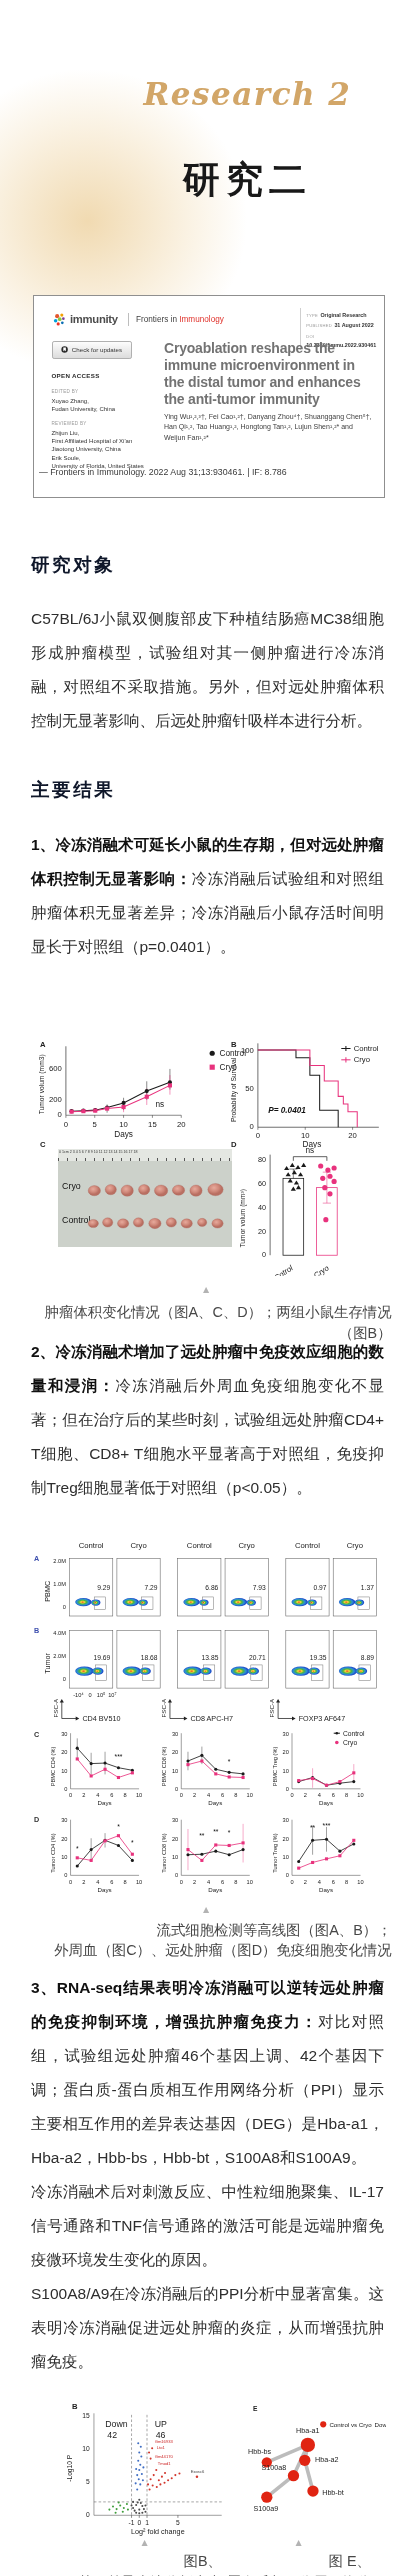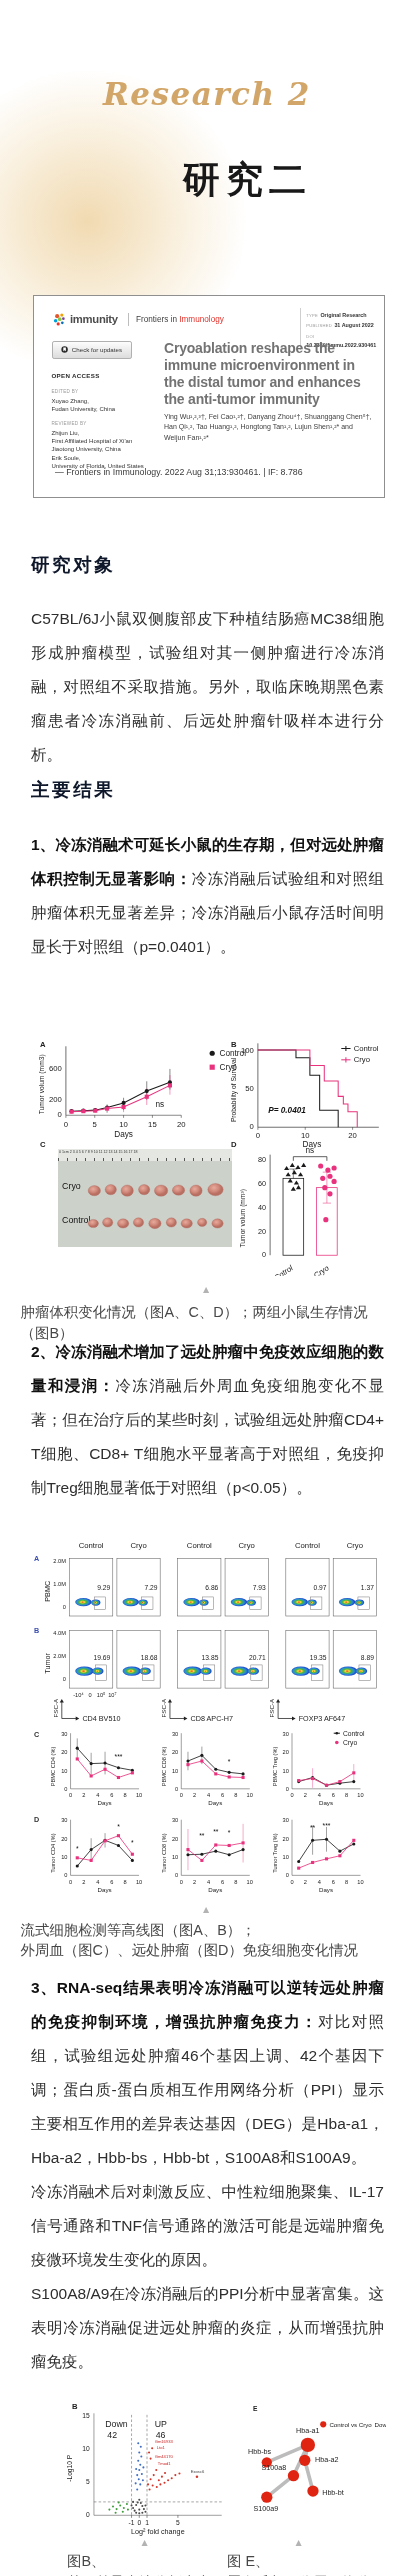--- a/index.html
+++ b/index.html
@@ -1,28 +1,28 @@
 <!DOCTYPE html>
 <html style="font-size:8.2px"><head>
 <meta charset="utf-8">
 <style>
   html,body{margin:0;padding:0;background:#fff}
   .page{position:relative;width:412px;height:4057px;background:#ffffff;overflow:hidden;
         font-family:"Liberation Sans","DejaVu Sans",sans-serif}
   .abs{position:absolute}
   .blob{background:radial-gradient(closest-side,rgba(240,216,173,.95),rgba(246,231,203,.55) 45%,rgba(255,255,255,0) 72%)}
   .script{font-family:"DejaVu Serif","Liberation Serif",serif;font-style:italic;font-weight:700;
-          font-size:31px;color:#d2a668;letter-spacing:1.5px;text-align:left}
+          font-size:31px;color:#d2a668;letter-spacing:1.5px;text-align:center}
   .cnTitle{font-family:"DejaVu Serif","Liberation Serif",serif;font-weight:700;font-size:37px;
            color:#181818;letter-spacing:6.2px;text-align:center}
   .secHead{font-family:"DejaVu Serif","Liberation Serif",serif;font-weight:700;font-size:18.5px;
            color:#0f172a;letter-spacing:2.6px}
   .para{font-size:15.5px;line-height:34px;color:#2e2e2e;text-align:justify}
   .para b{color:#101010}
-  .cap{font-size:14.4px;color:#474747;text-align:left;line-height:20.6px}
+  .cap{font-size:14.4px;color:#474747;text-align:right;line-height:20.6px}
   .tri{color:#b3b3b3;font-size:10.3px;text-align:center}
   
   .pcard{background:#fff;border:0.5px solid #8f8f8f}
   .pmeta-lab{font-size:4.1px;color:#9a9a9a;letter-spacing:0.3px}
   .pmeta-val{font-size:5.4px;color:#333;font-weight:700}
   .chk{display:flex;align-items:center;gap:3.6px;width:78px;height:15.5px;border:0.5px solid #b0b0b0;border-radius:2.1px;
        background:linear-gradient(180deg,#fdfdfd,#dcdcdc);font-size:6.2px;color:#333;justify-content:center;cursor:pointer}
   .smallcap{font-size:4.6px;color:#9a9a9a;letter-spacing:0.3px}
   .pname{font-size:6px;color:#333;line-height:8.2px}
   .ptitle{font-size:14px;line-height:17px;color:#737373;font-weight:700;letter-spacing:-0.2px}
@@ -86,25 +86,25 @@
     <div class="abs smallcap" style="left:17.5px;top:125px">REVIEWED BY</div>
     <div class="abs pname" style="left:17.5px;top:133px">Zhijun Liu,</div>
     <div class="abs pname" style="left:17.5px;top:141px">First Affiliated Hospital of Xi'an</div>
     <div class="abs pname" style="left:17.5px;top:149px">Jiaotong University, China</div>
     <div class="abs pname" style="left:17.5px;top:158px">Erik Soule,</div>
     <div class="abs pname" style="left:17.5px;top:166px">University of Florida, United States</div>
 
     <div class="abs ptitle" style="left:130px;top:44px;width:209px">Cryoablation reshapes the immune microenvironment in the distal tumor and enhances the anti-tumor immunity</div>
     <div class="abs pauth" style="left:130px;top:116px;width:209px">Ying Wu¹,²,³†, Fei Cao¹,²†, Danyang Zhou⁴†, Shuanggang Chen⁵†, Han Qi¹,², Tao Huang¹,², Hongtong Tan¹,², Lujun Shen¹,²* and Weijun Fan¹,²*</div>
 
-    <div class="abs pcite" style="left:21px;top:171px;width:319px">— Frontiers in Immunology. 2022 Aug 31;13:930461.  |  IF: 8.786</div>
+    <div class="abs pcite" style="left:5px;top:171px;width:319px">— Frontiers in Immunology. 2022 Aug 31;13:930461.  |  IF: 8.786</div>
   </div>
 
   <div class="abs secHead" style="left:31px;top:552px">研究对象</div>
-  <div class="abs para" style="left:31px;top:602px;width:353px">C57BL/6J小鼠双侧腹部皮下种植结肠癌MC38细胞形成肿瘤模型，试验组对其一侧肿瘤进行冷冻消融，对照组不采取措施。另外，取临床晚期黑色素瘤患者冷冻消融前、后远处肿瘤针吸样本进行分析。</div>
+  <div class="abs para" style="left:31px;top:602px;width:353px">C57BL/6J小鼠双侧腹部皮下种植结肠癌MC38细胞形成肿瘤模型，试验组对其一侧肿瘤进行冷冻消融，对照组不采取措施。另外，但对远处肿瘤体积控制无显著影响、后远处肿瘤针吸样本进行分析。</div>
 
   <div class="abs secHead" style="left:31px;top:777px">主要结果</div>
 
   <div class="abs para" style="left:31px;top:828px;width:353px">
     <b>1、冷冻消融术可延长小鼠的生存期，但对远处肿瘤体积控制无显著影响：</b><span>冷冻消融后试验组和对照组肿瘤体积无显著差异；冷冻消融后小鼠存活时间明显长于对照组（p=0.0401）。</span>
   </div>
 
   <div class="abs plab" style="left:40px;top:1040px">A</div>
   <svg class="abs" style="left:36px;top:1037px" width="170" height="103" viewBox="0 0 330 200">
     <line x1="58" y1="18" x2="58" y2="152" stroke="#444" stroke-width="1.5"></line>

